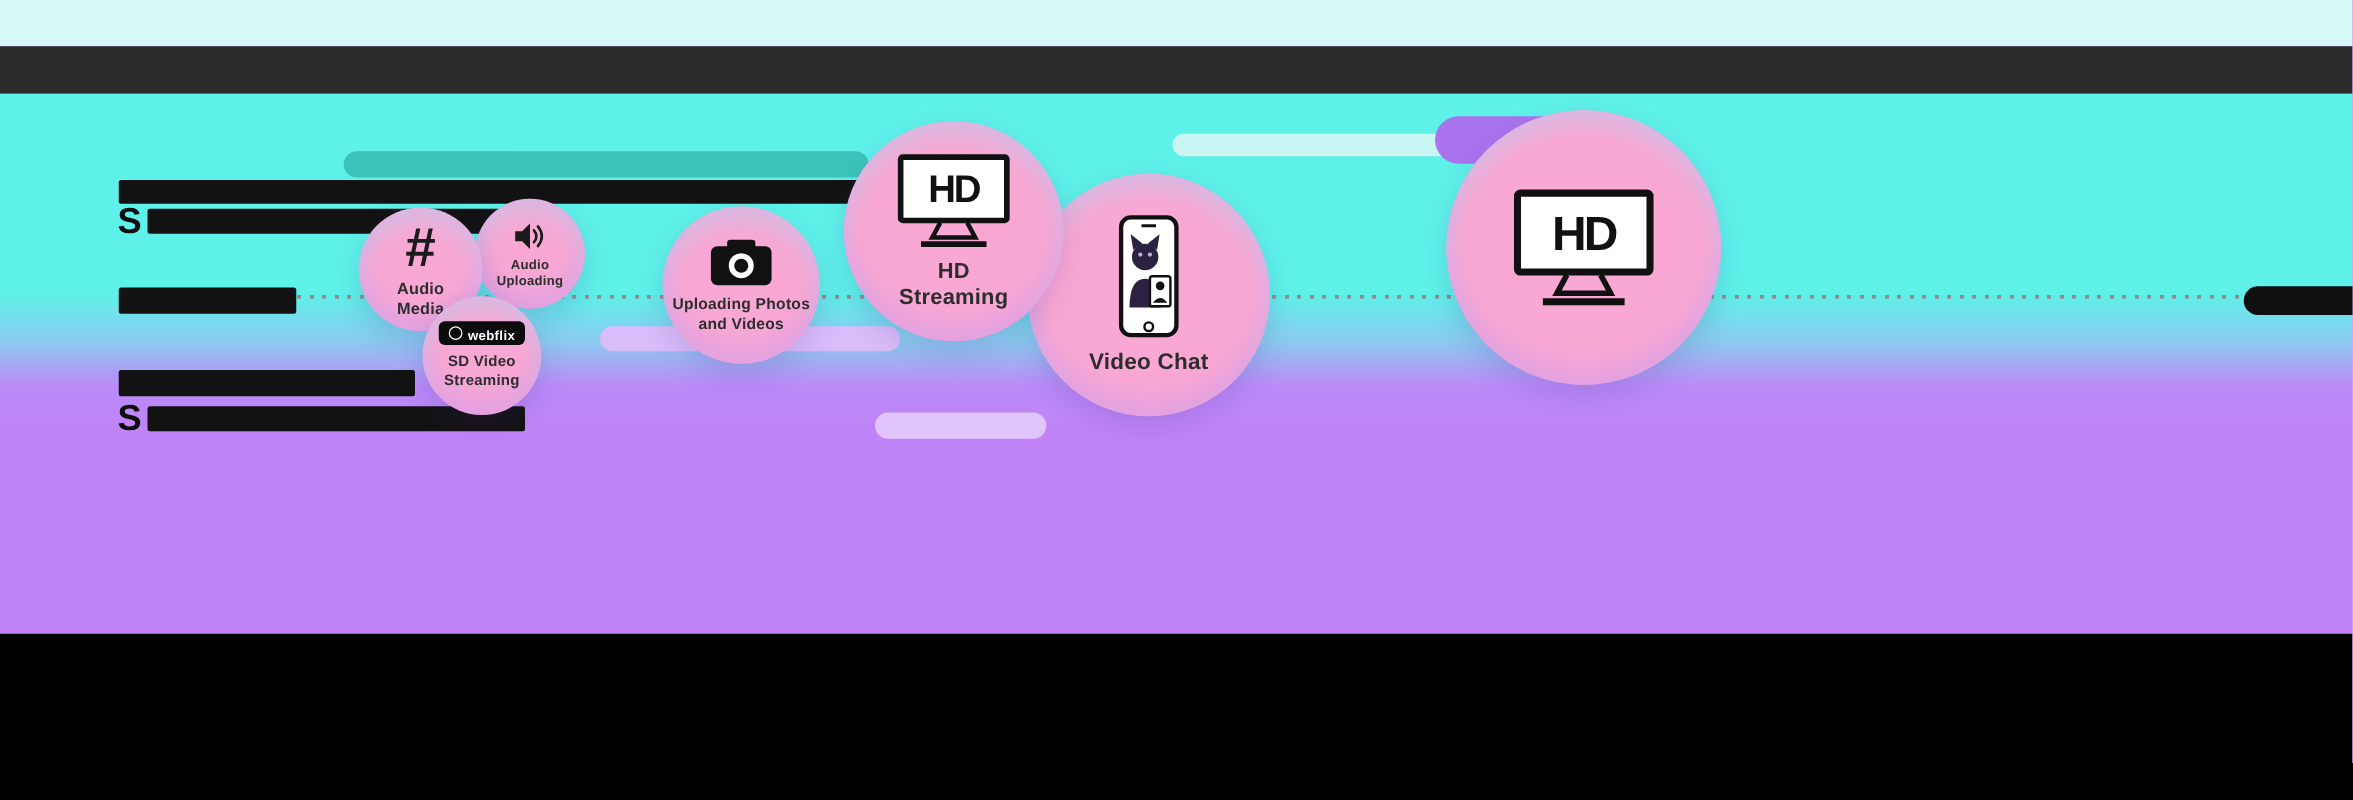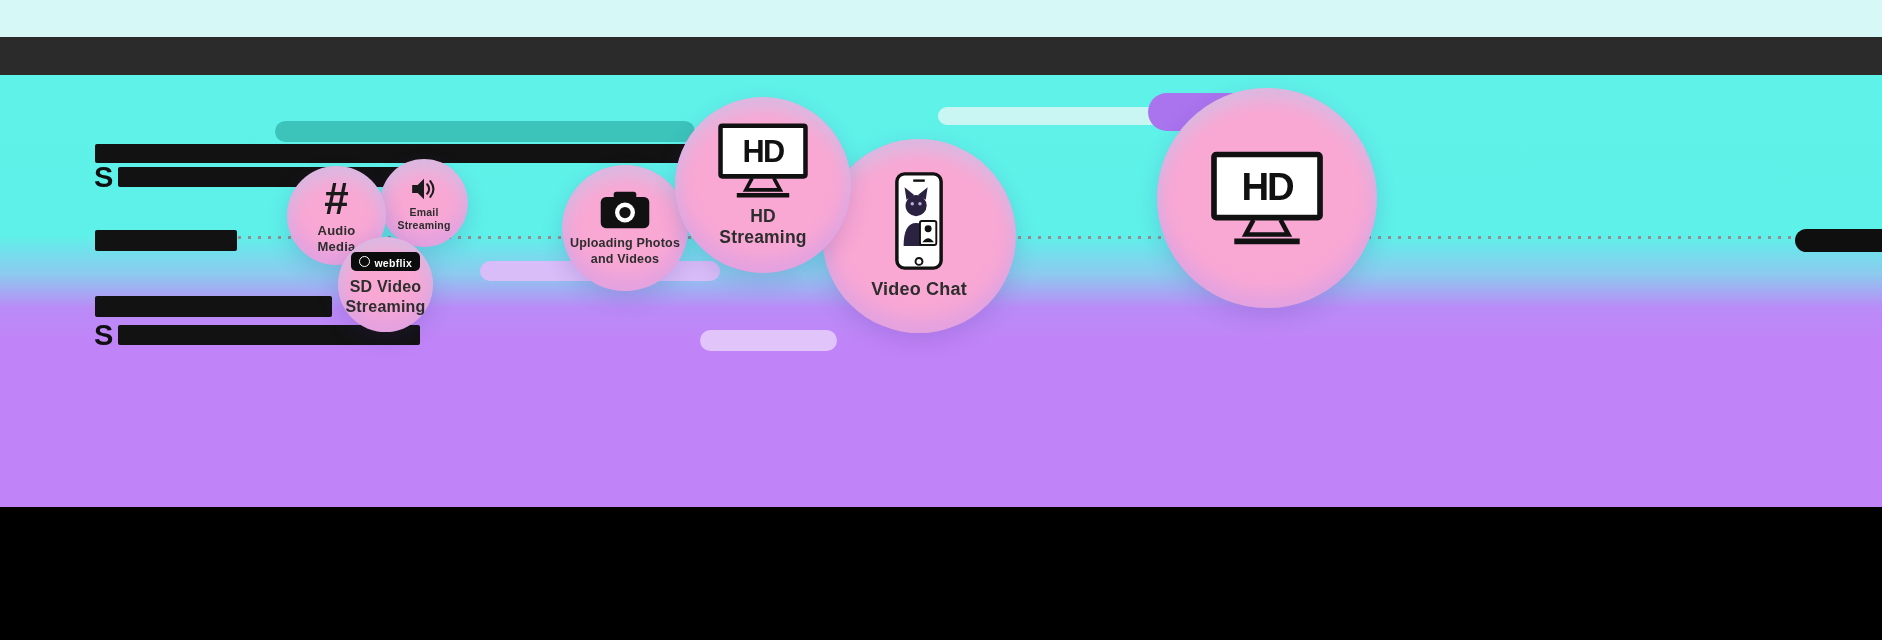--- a/index.html
+++ b/index.html
@@ -44,21 +44,21 @@
       inset 0 12px 16px rgba(150, 225, 255, 0.30),
       inset 0 -14px 18px rgba(185, 150, 250, 0.33);
   }
   .bubble .label { font-weight: 700; line-height: 1.22; letter-spacing: .2px; }
   .bubble .icon { display: block; line-height: 0; }
 
   .b-email  .label { font-size: 15.5px; width: 72px; margin-top: 5px; }
   .b-social .glyph { font-size: 44px; font-weight: 800; line-height: 1; color: #1b1b1b; }
   .b-social .label { font-size: 13px; width: 60px; margin-top: 2px; }
   .b-audio  .label { font-size: 10.5px; width: 64px; margin-top: 3px; }
-  .b-sd     .label { font-size: 16px; width: 84px; margin-top: 6px; }
+  .b-sd     .label { font-size: 12px; width: 84px; margin-top: 6px; }
   .b-upload .label { font-size: 12.5px; width: 114px; margin-top: 6px; }
   .b-hd     .label { font-size: 17.5px; width: 104px; margin-top: 6px; }
   .b-video  .label { font-size: 18px; width: 150px; margin-top: 8px; }
   .b-4k     .label { font-size: 19px; width: 172px; margin-top: 8px; }
 
   
   .webflix-badge {
     background: #0c0c0c; border-radius: 5px;
     padding: 4px 8px; display: flex; align-items: center; gap: 5px;
   }
@@ -102,38 +102,38 @@
   <div class="bar" style="left:118px; top:325px; width:302px; height:20px;"></div>
 
   <div class="bubble b-audio" style="left:380px; top:159px; width:88px; height:88px; z-index:2;">
     <span class="icon">
       <svg width="30" height="28" viewBox="0 0 38 34">
         <polygon points="4,12 11,12 19,4 19,30 11,22 4,22" fill="#1a1a1a"></polygon>
         <path d="M23,11 Q28,17 23,23" fill="none" stroke="#1a1a1a" stroke-width="2.6" stroke-linecap="round"></path>
         <path d="M27,7 Q35,17 27,27" fill="none" stroke="#1a1a1a" stroke-width="2.6" stroke-linecap="round"></path>
       </svg>
     </span>
-    <span class="label">Email Streaming</span>
+    <span class="label">Audio Uploading</span>
   </div>
 
   <div class="bubble b-social" style="left:287px; top:166px; width:99px; height:99px; z-index:3;">
     <span class="glyph">#</span>
     <span class="label">Audio Media</span>
   </div>
 
 
   <div class="bubble b-sd" style="left:338px; top:237px; width:95px; height:95px; z-index:4;">
     <span class="icon webflix-badge">
       <span class="webflix-ring"></span>
       <span class="webflix-text">webflix</span>
     </span>
     <span class="label">SD Video Streaming</span>
   </div>
 
-  <div class="bubble b-upload" style="left:530px; top:165px; width:126px; height:126px; z-index:2;margin-left:32px;">
+  <div class="bubble b-upload" style="left:530px; top:165px; width:126px; height:126px; z-index:2;">
     <span class="icon">
       <svg width="52" height="41" viewBox="0 0 60 47">
         <path d="M20,3 h20 a3,3 0 0 1 3,3 v5 h-26 v-5 a3,3 0 0 1 3,-3 z" fill="#111111"></path>
         <rect x="2" y="9" width="56" height="36" rx="6" fill="#111111"></rect>
         <circle cx="30" cy="27" r="11.5" fill="#ffffff"></circle>
         <circle cx="30" cy="27" r="6.5" fill="#111111"></circle>
       </svg>
     </span>
     <span class="label">Uploading Photos and Videos</span>
   </div>

